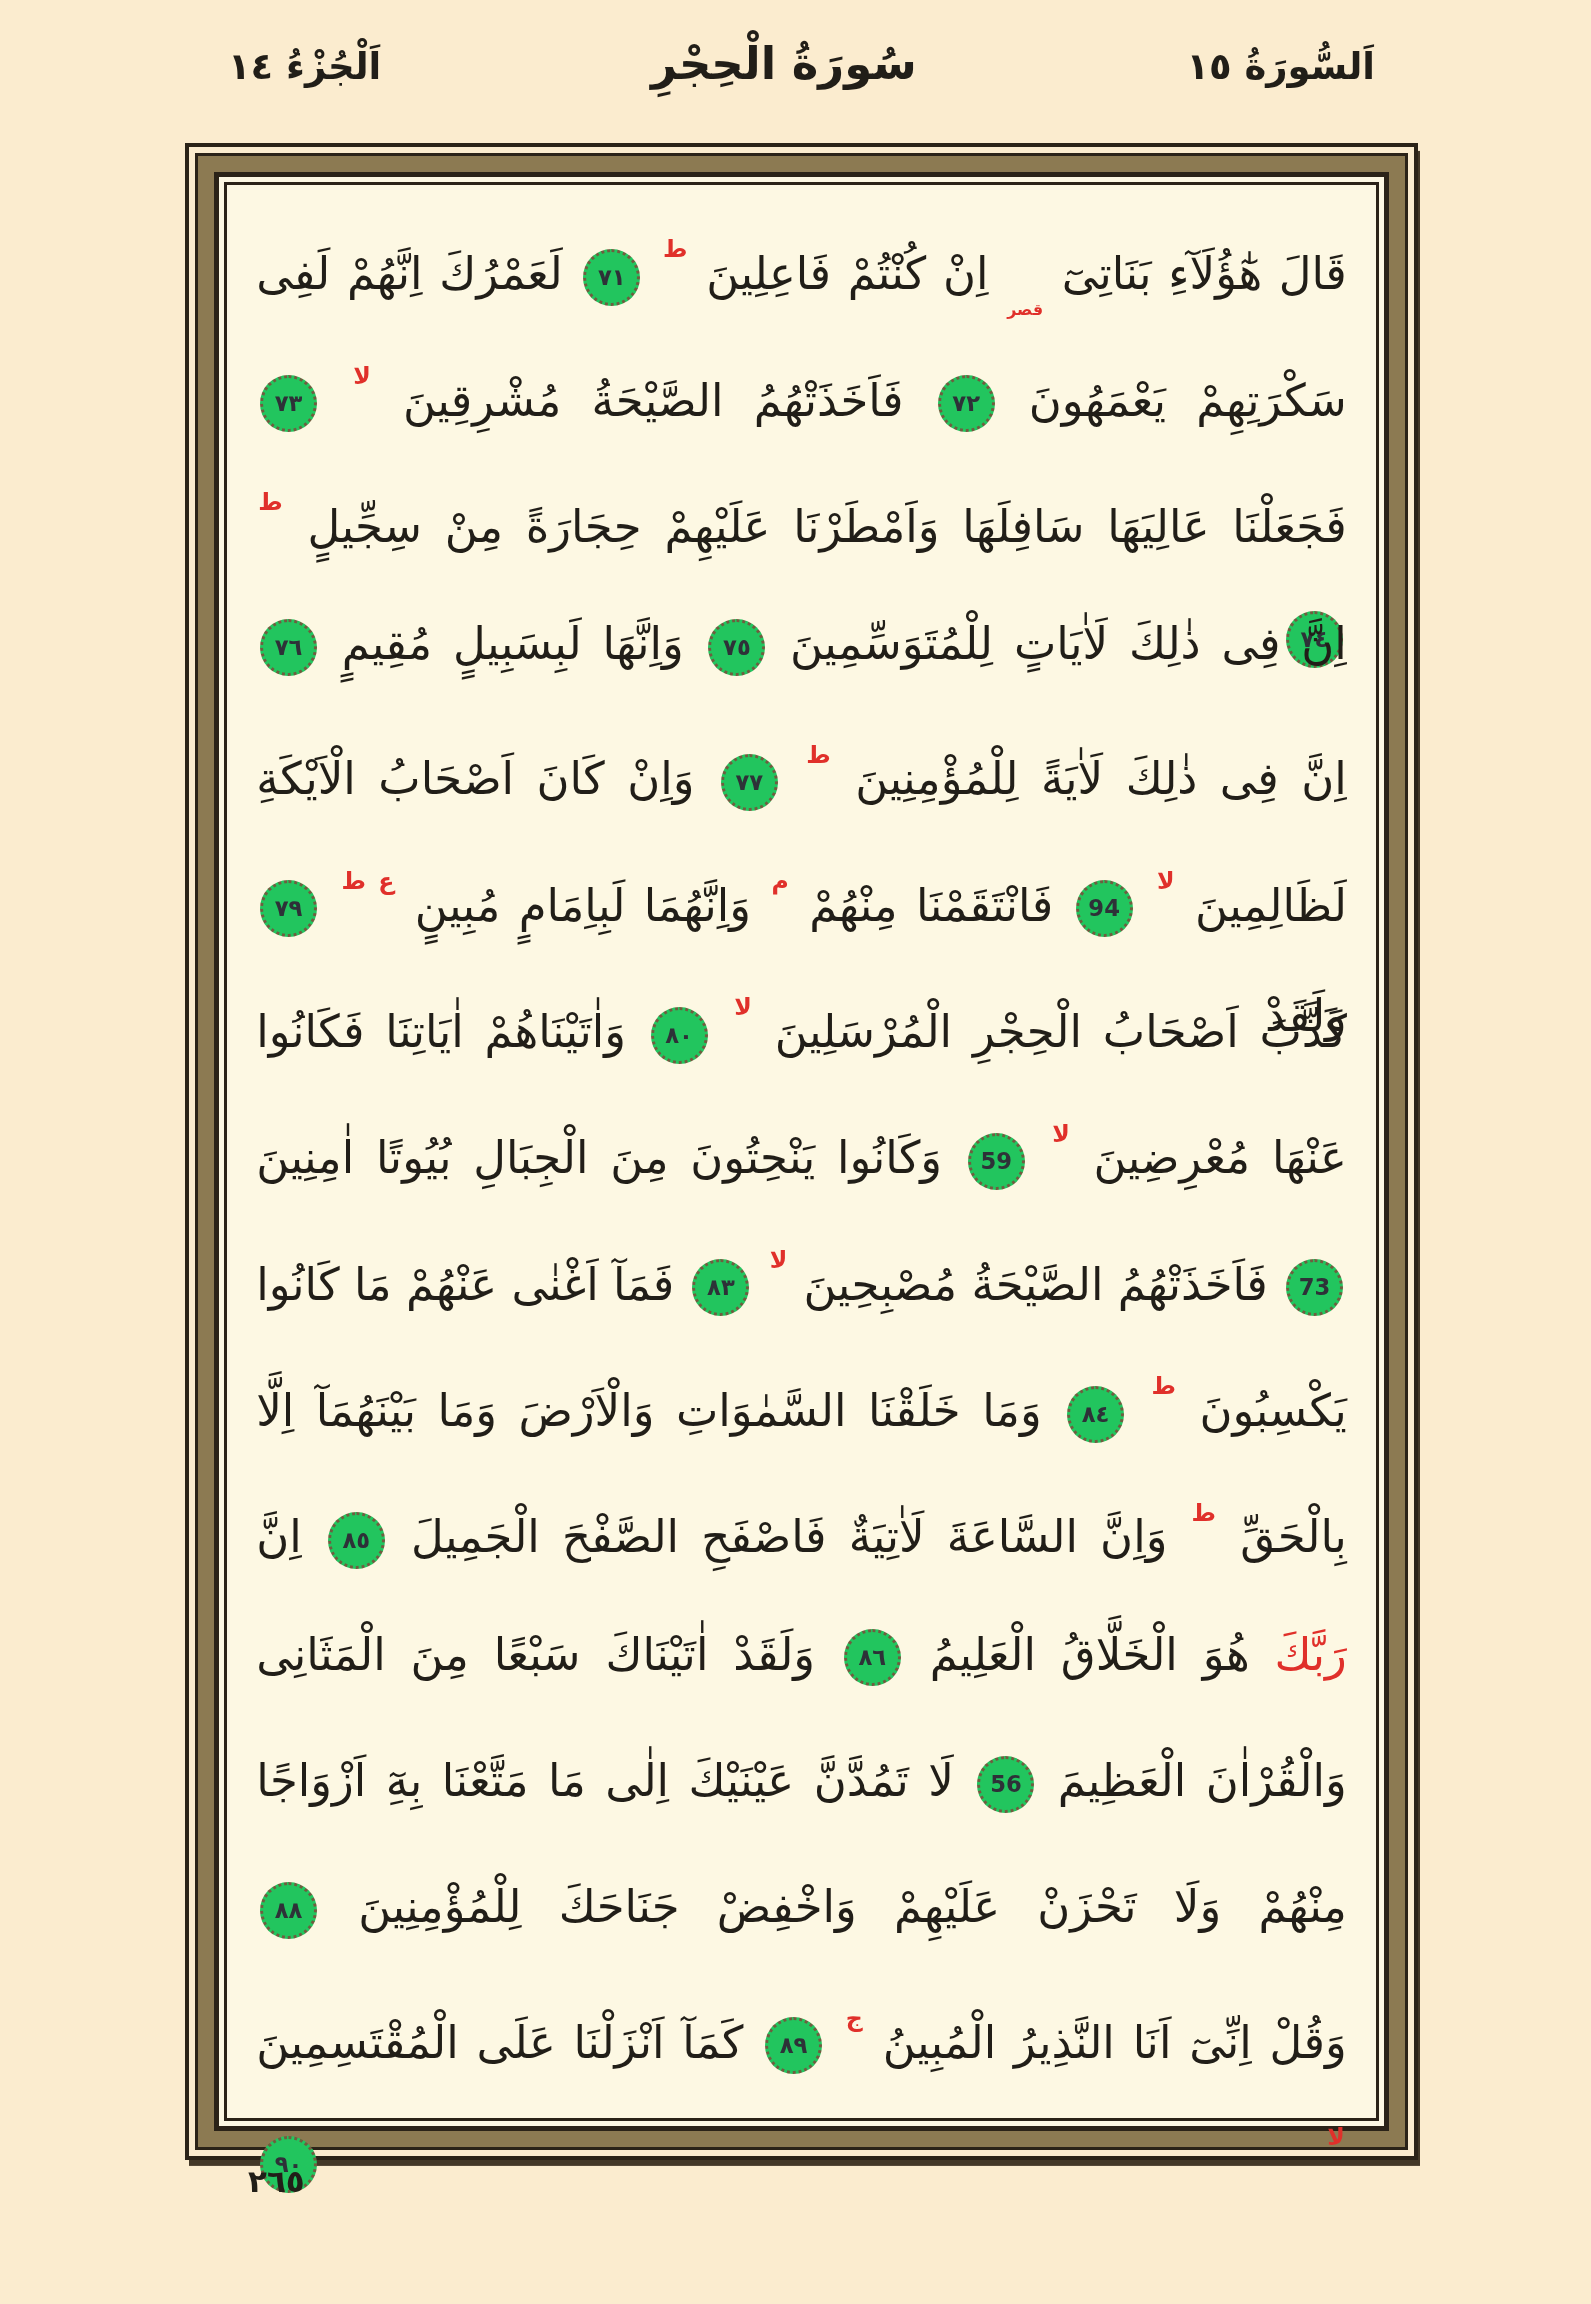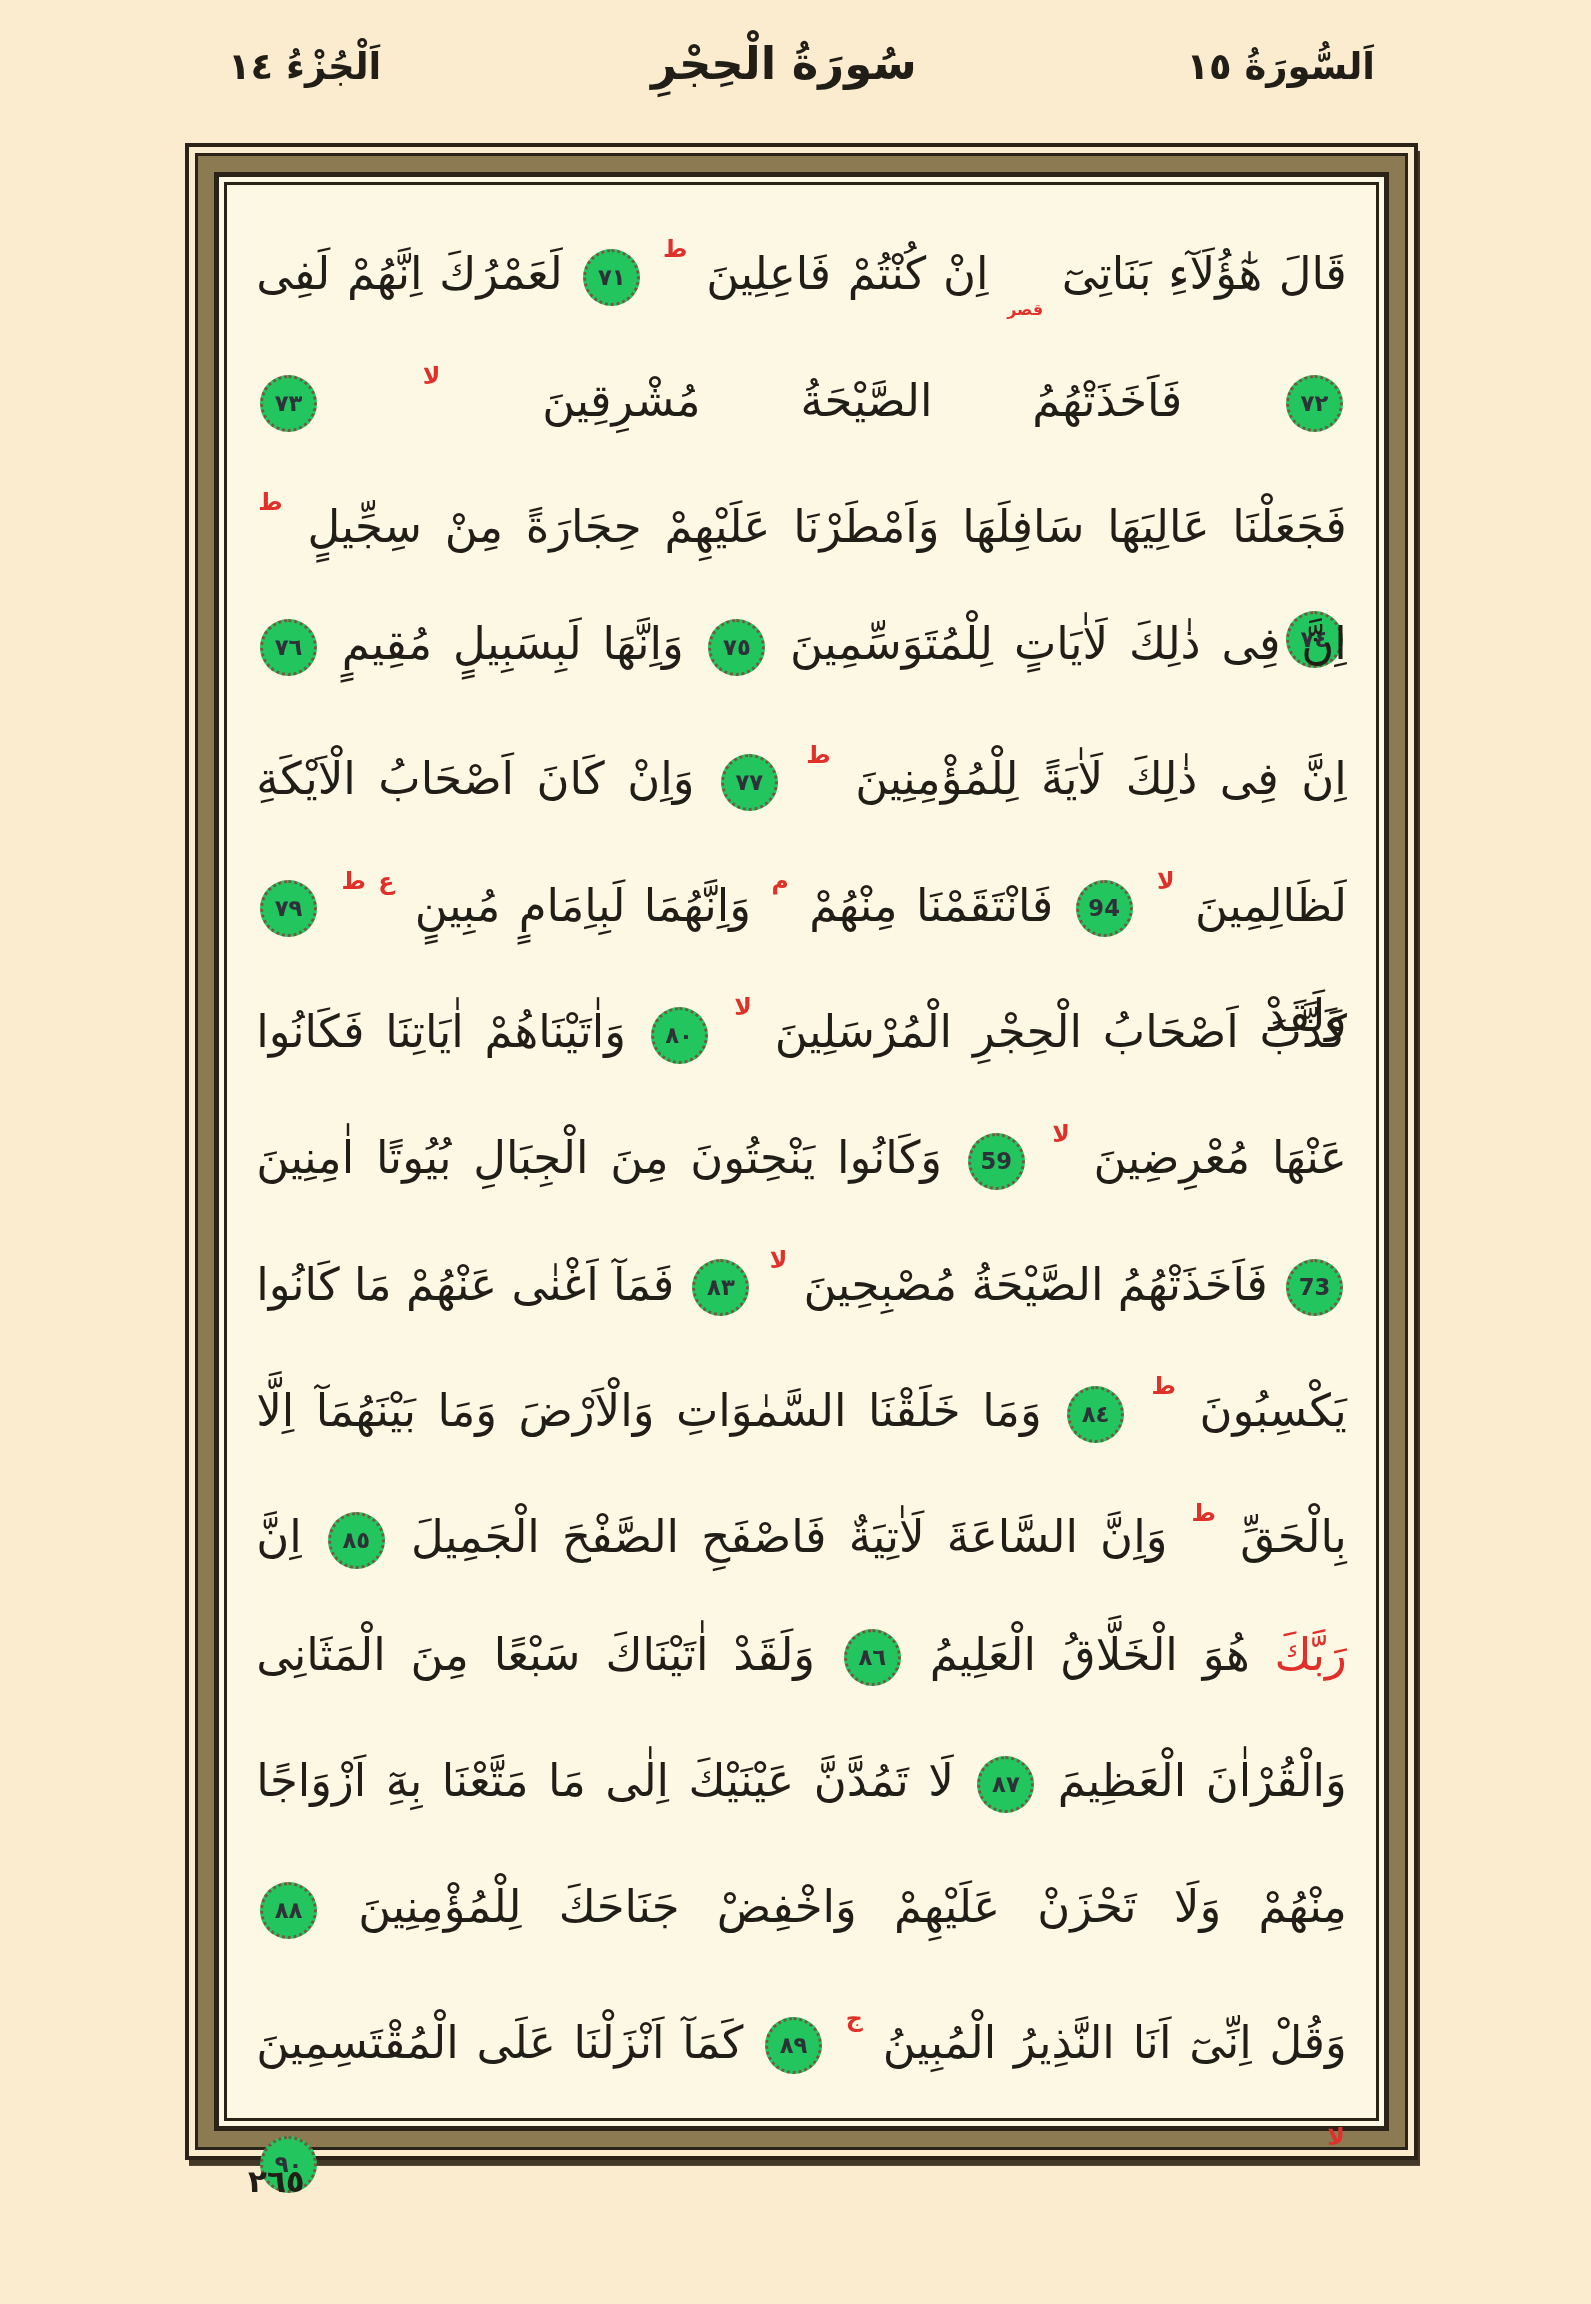--- a/index.html
+++ b/index.html
@@ -78,21 +78,21 @@
 </div>
 
 <div class="frame1">
   <div class="frame2">
     <div class="frame3">
       <div class="frame4">
         <div class="content">
             <div class="qline"><span class="qtext">قَالَ هٰٓؤُلَآءِ بَنَاتِىٓ</span> <span class="waqf-small">قصر</span> <span class="qtext">اِنْ كُنْتُمْ فَاعِلِينَ</span> <span class="waqf">ط</span> <span class="aya">
                 <span class="aya-num">٧١</span>
               </span> <span class="qtext">لَعَمْرُكَ اِنَّهُمْ لَفِى</span></div>
-            <div class="qline"> <span class="aya">
+            <div class="qline"><span class="qtext">سَكْرَتِهِمْ يَعْمَهُونَ</span> <span class="aya">
                 <span class="aya-num">٧٢</span>
               </span> <span class="qtext">فَاَخَذَتْهُمُ الصَّيْحَةُ مُشْرِقِينَ</span> <span class="waqf">لا</span> <span class="aya">
                 <span class="aya-num">٧٣</span>
               </span></div>
             <div class="qline"><span class="qtext">فَجَعَلْنَا عَالِيَهَا سَافِلَهَا وَاَمْطَرْنَا عَلَيْهِمْ حِجَارَةً مِنْ سِجِّيلٍ</span> <span class="waqf">ط</span> <span class="aya">
                 <span class="aya-num">٧٤</span>
               </span></div>
             <div class="qline"><span class="qtext">اِنَّ فِى ذٰلِكَ لَاٰيَاتٍ لِلْمُتَوَسِّمِينَ</span> <span class="aya">
                 <span class="aya-num">٧٥</span>
               </span> <span class="qtext">وَاِنَّهَا لَبِسَبِيلٍ مُقِيمٍ</span> <span class="aya">
@@ -120,21 +120,21 @@
             <div class="qline"><span class="qtext">يَكْسِبُونَ</span> <span class="waqf">ط</span> <span class="aya">
                 <span class="aya-num">٨٤</span>
               </span> <span class="qtext">وَمَا خَلَقْنَا السَّمٰوَاتِ وَالْاَرْضَ وَمَا بَيْنَهُمَآ اِلَّا</span></div>
             <div class="qline"><span class="qtext">بِالْحَقِّ</span> <span class="waqf">ط</span> <span class="qtext">وَاِنَّ السَّاعَةَ لَاٰتِيَةٌ فَاصْفَحِ الصَّفْحَ الْجَمِيلَ</span> <span class="aya">
                 <span class="aya-num">٨٥</span>
               </span> <span class="qtext">اِنَّ</span></div>
             <div class="qline"><span class="qtext red">رَبَّكَ</span> <span class="qtext">هُوَ الْخَلَّاقُ الْعَلِيمُ</span> <span class="aya">
                 <span class="aya-num">٨٦</span>
               </span> <span class="qtext">وَلَقَدْ اٰتَيْنَاكَ سَبْعًا مِنَ الْمَثَانِى</span></div>
             <div class="qline"><span class="qtext">وَالْقُرْاٰنَ الْعَظِيمَ</span> <span class="aya">
-                <span class="aya-num">٨٧</span>
+                <span class="aya-num">56</span>
               </span> <span class="qtext">لَا تَمُدَّنَّ عَيْنَيْكَ اِلٰى مَا مَتَّعْنَا بِهِٓ اَزْوَاجًا</span></div>
             <div class="qline"><span class="qtext">مِنْهُمْ وَلَا تَحْزَنْ عَلَيْهِمْ وَاخْفِضْ جَنَاحَكَ لِلْمُؤْمِنِينَ</span> <span class="aya">
                 <span class="aya-num">٨٨</span>
               </span></div>
             <div class="qline"><span class="qtext">وَقُلْ اِنِّىٓ اَنَا النَّذِيرُ الْمُبِينُ</span> <span class="waqf">ج</span> <span class="aya">
                 <span class="aya-num">٨٩</span>
               </span> <span class="qtext">كَمَآ اَنْزَلْنَا عَلَى الْمُقْتَسِمِينَ</span> <span class="waqf">لا</span> <span class="aya">
                 <span class="aya-num">٩٠</span>
               </span></div>
           </div>

